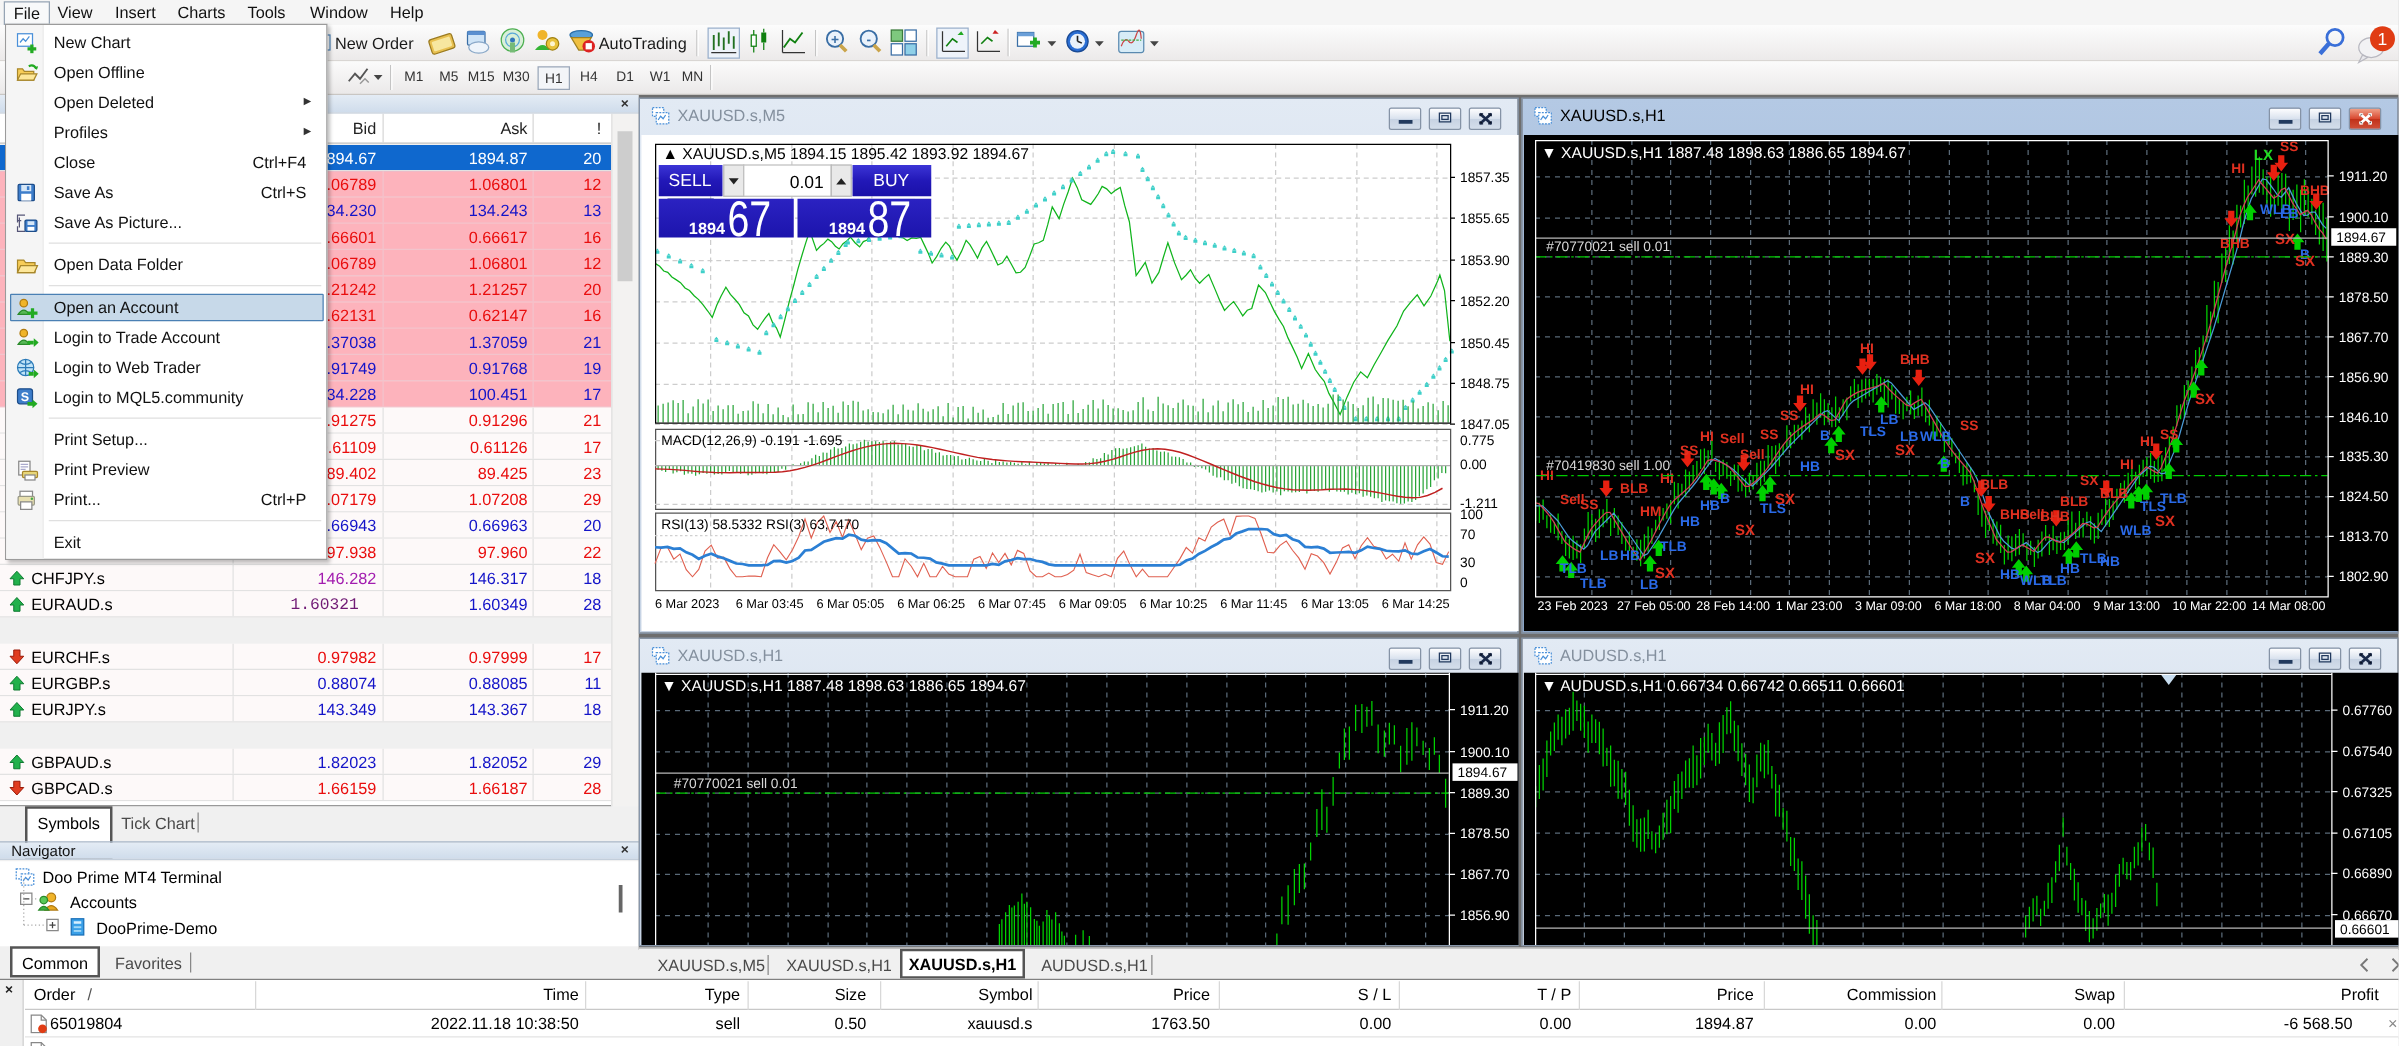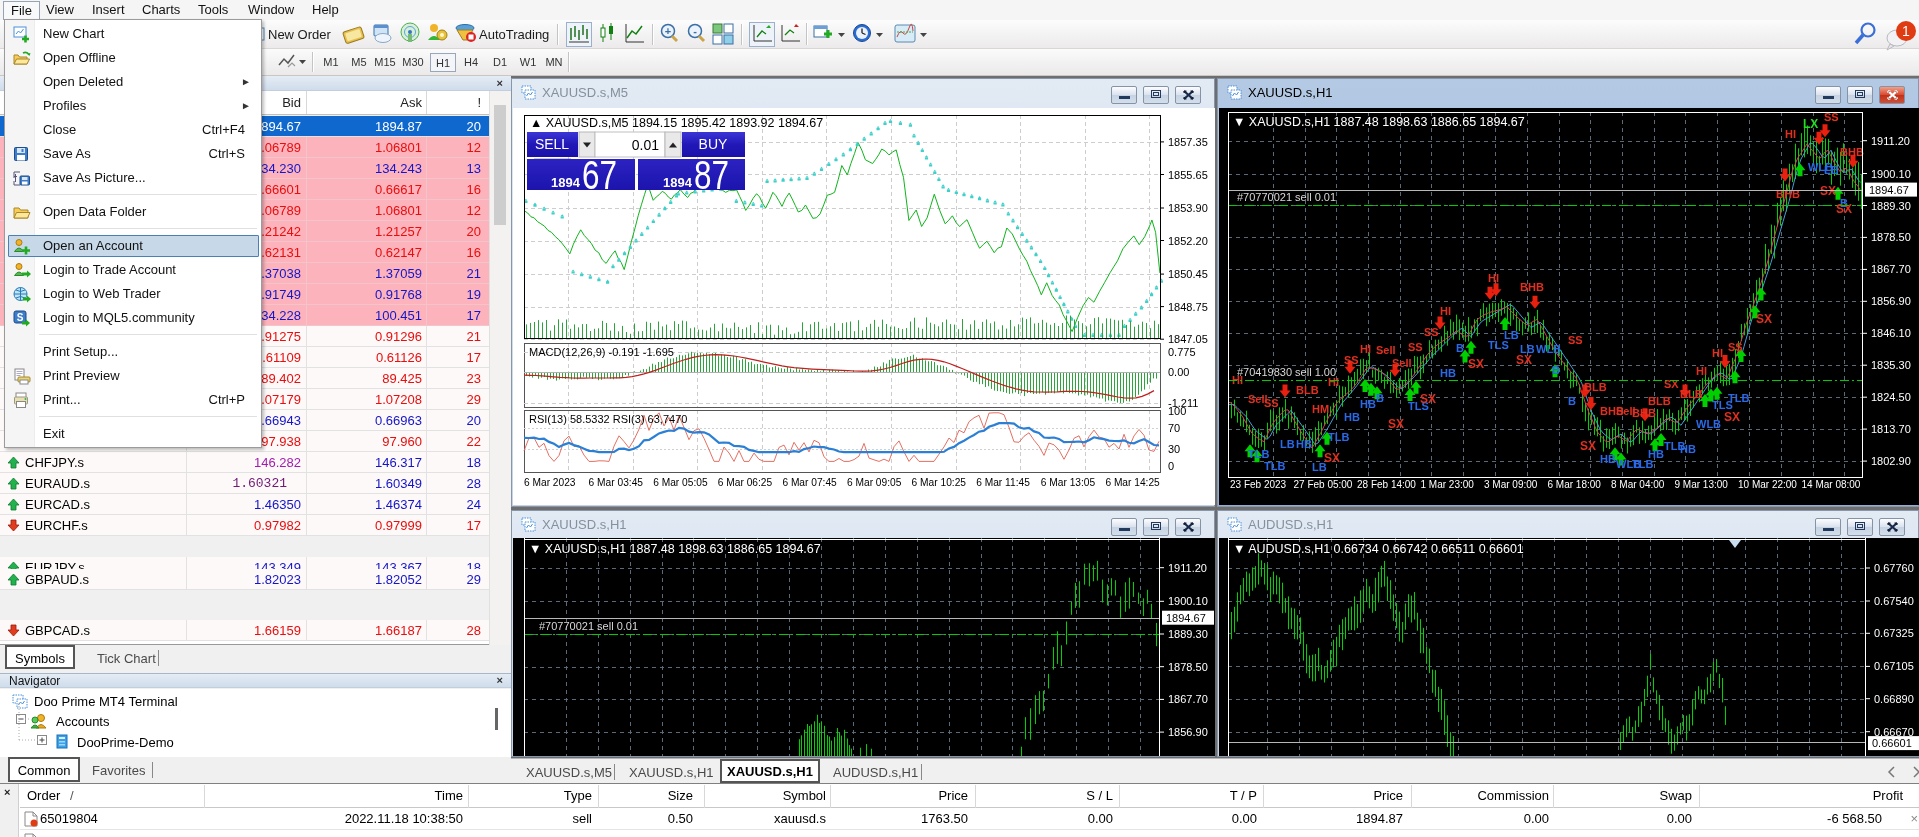--- a/index.html
+++ b/index.html
@@ -299,57 +299,57 @@
           <path d="M6.5 1 L12 7 L9 7 L9 12 L4 12 L4 7 L1 7 Z" fill="#22b14c" stroke="#0e7a30" stroke-width="0.8"></path>
         </svg>
         <div class="cl" style="left:25px;width:150px;color:#000;">EURAUD.s</div>
         <div class="cell" style="left:173px;width:114px;color:#701a75;font-family:Liberation Mono, monospace;">1.60321</div>
         <div class="cell" style="left:307px;width:115px;color:#1414c8;">1.60349</div>
         <div class="cell" style="left:427px;width:54px;color:#1414c8;">28</div>
         <div class="vline" style="left:186px;background:#e2e2e2;"></div>
         <div class="vline" style="left:306px;background:#e2e2e2;"></div>
         <div class="vline" style="left:426px;background:#e2e2e2;"></div>
       </div>
-      <div class="row" style="top:418px;background:#fdf9f9;border-bottom:1px solid #e2e2e2;">
-        <svg width="13" height="13" style="position:absolute;left:7px;top:4px;">
-          <path d="M6.5 1 L12 7 L9 7 L9 12 L4 12 L4 7 L1 7 Z" fill="#22b14c" stroke="#0e7a30" stroke-width="0.8"></path>
-        </svg>
-        <div class="cl" style="left:25px;width:150px;color:#000;">EURCAD.s</div>
-        <div class="cell" style="left:187px;width:114px;color:#1414c8;">1.46350</div>
-        <div class="cell" style="left:307px;width:115px;color:#1414c8;">1.46374</div>
-        <div class="cell" style="left:427px;width:54px;color:#1414c8;">24</div>
-        <div class="vline" style="left:186px;background:#e2e2e2;"></div>
-        <div class="vline" style="left:306px;background:#e2e2e2;"></div>
-        <div class="vline" style="left:426px;background:#e2e2e2;"></div>
-      </div>
       <div class="row" style="top:439px;background:#fdf9f9;border-bottom:1px solid #e2e2e2;">
         <svg width="13" height="13" style="position:absolute;left:7px;top:4px;">
           <path d="M6.5 12 L1 6 L4 6 L4 1 L9 1 L9 6 L12 6 Z" fill="#e03c20" stroke="#9a1a08" stroke-width="0.8"></path>
         </svg>
         <div class="cl" style="left:25px;width:150px;color:#000;">EURCHF.s</div>
         <div class="cell" style="left:187px;width:114px;color:#e90d0d;">0.97982</div>
         <div class="cell" style="left:307px;width:115px;color:#e90d0d;">0.97999</div>
         <div class="cell" style="left:427px;width:54px;color:#e90d0d;">17</div>
         <div class="vline" style="left:186px;background:#e2e2e2;"></div>
         <div class="vline" style="left:306px;background:#e2e2e2;"></div>
         <div class="vline" style="left:426px;background:#e2e2e2;"></div>
       </div>
+      <div class="row" style="top:460px;background:#fdf9f9;border-bottom:1px solid #e2e2e2;">
+        <svg width="13" height="13" style="position:absolute;left:7px;top:4px;">
+          <path d="M6.5 1 L12 7 L9 7 L9 12 L4 12 L4 7 L1 7 Z" fill="#22b14c" stroke="#0e7a30" stroke-width="0.8"></path>
+        </svg>
+        <div class="cl" style="left:25px;width:150px;color:#000;">EURGBP.s</div>
+        <div class="cell" style="left:187px;width:114px;color:#1414c8;">0.88074</div>
+        <div class="cell" style="left:307px;width:115px;color:#1414c8;">0.88085</div>
+        <div class="cell" style="left:427px;width:54px;color:#1414c8;">11</div>
+        <div class="vline" style="left:186px;background:#e2e2e2;"></div>
+        <div class="vline" style="left:306px;background:#e2e2e2;"></div>
+        <div class="vline" style="left:426px;background:#e2e2e2;"></div>
+      </div>
       <div class="row" style="top:481px;background:#fdf9f9;border-bottom:1px solid #e2e2e2;">
         <svg width="13" height="13" style="position:absolute;left:7px;top:4px;">
           <path d="M6.5 1 L12 7 L9 7 L9 12 L4 12 L4 7 L1 7 Z" fill="#22b14c" stroke="#0e7a30" stroke-width="0.8"></path>
         </svg>
         <div class="cl" style="left:25px;width:150px;color:#000;">EURJPY.s</div>
         <div class="cell" style="left:187px;width:114px;color:#1414c8;">143.349</div>
         <div class="cell" style="left:307px;width:115px;color:#1414c8;">143.367</div>
         <div class="cell" style="left:427px;width:54px;color:#1414c8;">18</div>
         <div class="vline" style="left:186px;background:#e2e2e2;"></div>
         <div class="vline" style="left:306px;background:#e2e2e2;"></div>
         <div class="vline" style="left:426px;background:#e2e2e2;"></div>
       </div>
-      <div class="row" style="top:493px;background:#fdf9f9;border-bottom:1px solid #e2e2e2;">
+      <div class="row" style="top:523px;background:#fdf9f9;border-bottom:1px solid #e2e2e2;">
         <svg width="13" height="13" style="position:absolute;left:7px;top:4px;">
           <path d="M6.5 1 L12 7 L9 7 L9 12 L4 12 L4 7 L1 7 Z" fill="#22b14c" stroke="#0e7a30" stroke-width="0.8"></path>
         </svg>
         <div class="cl" style="left:25px;width:150px;color:#000;">GBPAUD.s</div>
         <div class="cell" style="left:187px;width:114px;color:#1414c8;">1.82023</div>
         <div class="cell" style="left:307px;width:115px;color:#1414c8;">1.82052</div>
         <div class="cell" style="left:427px;width:54px;color:#1414c8;">29</div>
         <div class="vline" style="left:186px;background:#e2e2e2;"></div>
         <div class="vline" style="left:306px;background:#e2e2e2;"></div>
         <div class="vline" style="left:426px;background:#e2e2e2;"></div>
@@ -362,21 +362,21 @@
         <div class="cell" style="left:187px;width:114px;color:#e90d0d;">1.66159</div>
         <div class="cell" style="left:307px;width:115px;color:#e90d0d;">1.66187</div>
         <div class="cell" style="left:427px;width:54px;color:#e90d0d;">28</div>
         <div class="vline" style="left:186px;background:#e2e2e2;"></div>
         <div class="vline" style="left:306px;background:#e2e2e2;"></div>
         <div class="vline" style="left:426px;background:#e2e2e2;"></div>
       </div>
       <div class="abs" style="left:0;top:565px;width:489px;height:4px;background:#fff;border-bottom:1px solid #999;"></div>
       <div class="abs" style="left:489px;top:15px;width:22px;height:554px;background:#f3f2f1;border-left:1px solid #e0e0e0;"></div>
       <div class="abs" style="left:494px;top:29px;width:12px;height:120px;background:#cdcdcd;"></div>
-      <div class="tabbox" style="left:5px;top:569px;width:70px;height:24px;line-height:24px;border-width:2px;border-color:#555;">Symbols</div>
+      <div class="tabbox" style="left:20px;top:569px;width:70px;height:42px;line-height:24px;border-width:2px;border-color:#555;">Symbols</div>
       <div class="tabgray" style="left:97px;top:575px;">Tick Chart</div>
       <div class="abs" style="left:158px;top:574px;width:1px;height:16px;background:#888;"></div>
       <div class="navtitle" style="top:597px;">
         <span style="position:absolute;left:9px;top:0px;font-size:12px;color:#111;">Navigator</span>
         <span style="position:absolute;right:8px;top:0px;font-size:11px;color:#333;font-weight:bold;">×</span>
       </div>
       <div class="abs" style="left:0;top:613px;width:511px;height:68px;background:#fff;">
         <svg width="16" height="15" style="position:absolute;left:12px;top:5px;">
           <rect x="1" y="1" width="10" height="8" fill="#fff" stroke="#4a90d9" stroke-dasharray="1.5,1"></rect>
           <rect x="5" y="5" width="10" height="9" fill="#fff" stroke="#4a90d9" stroke-dasharray="1.5,1"></rect>

